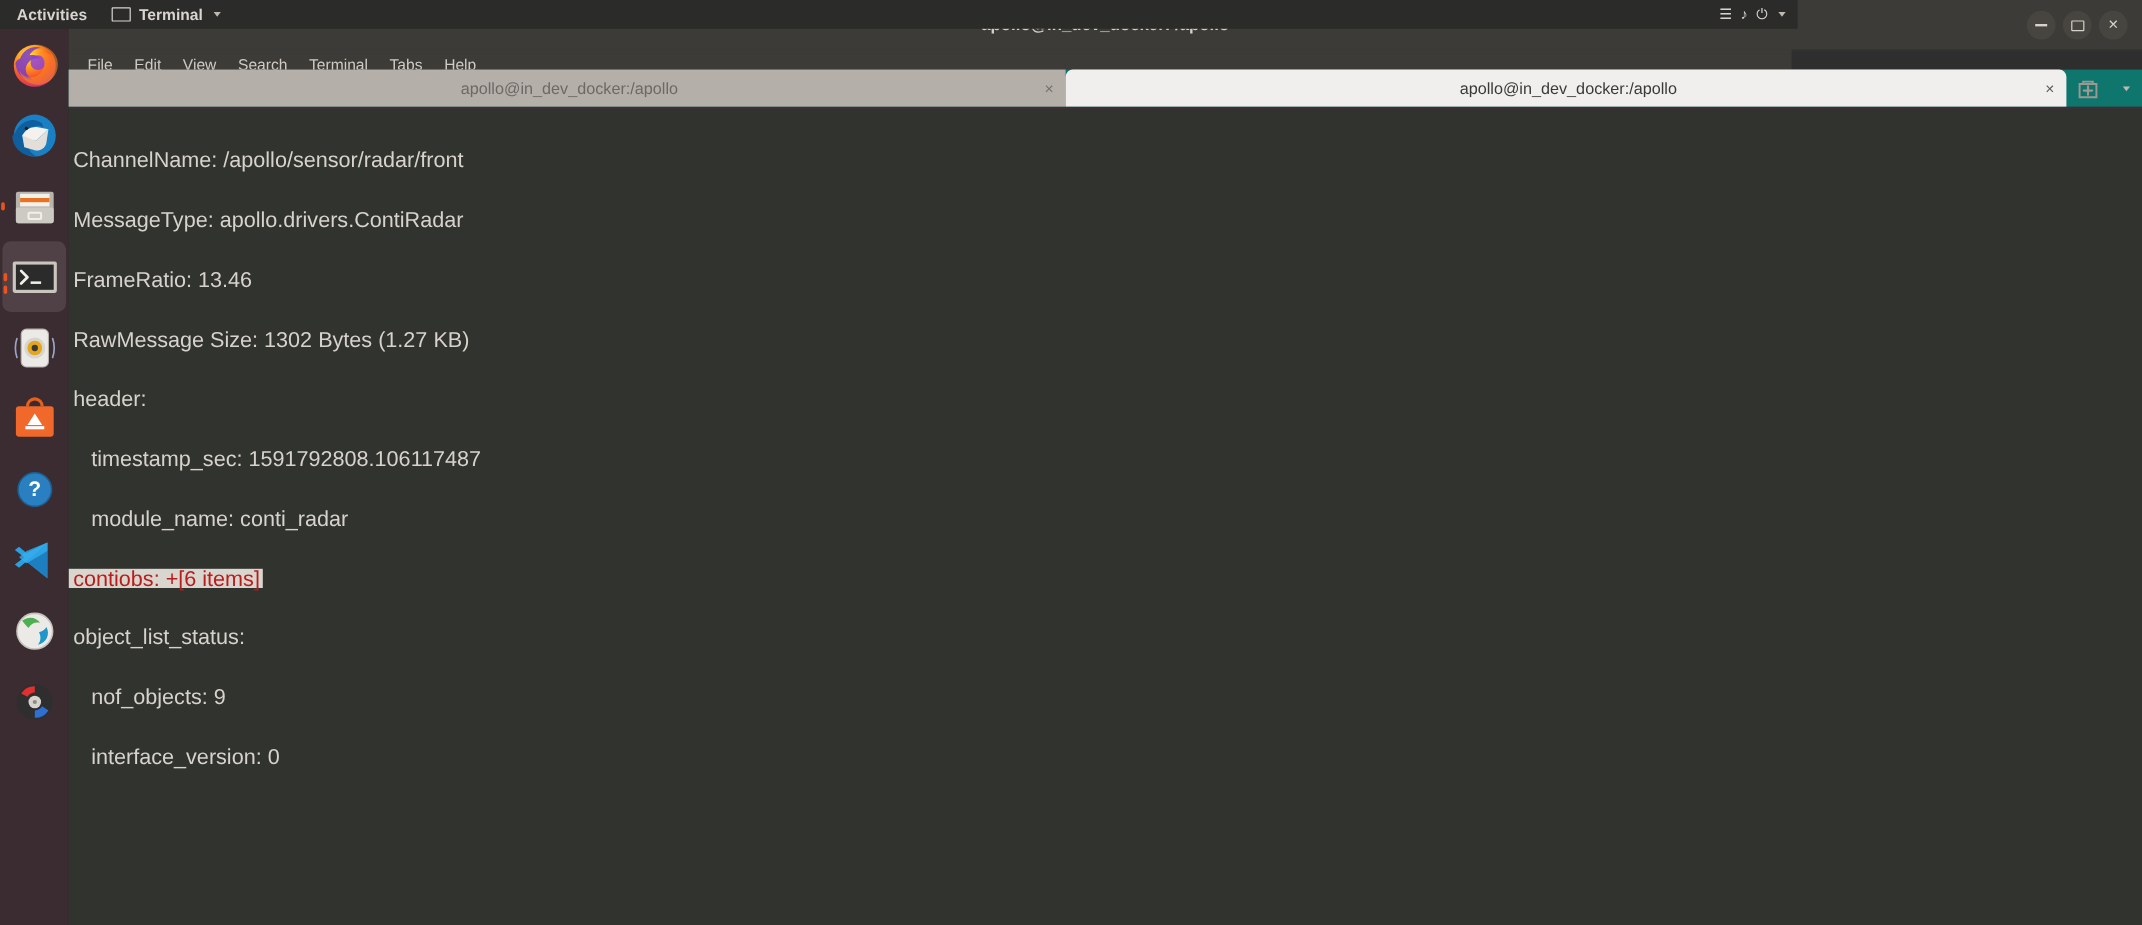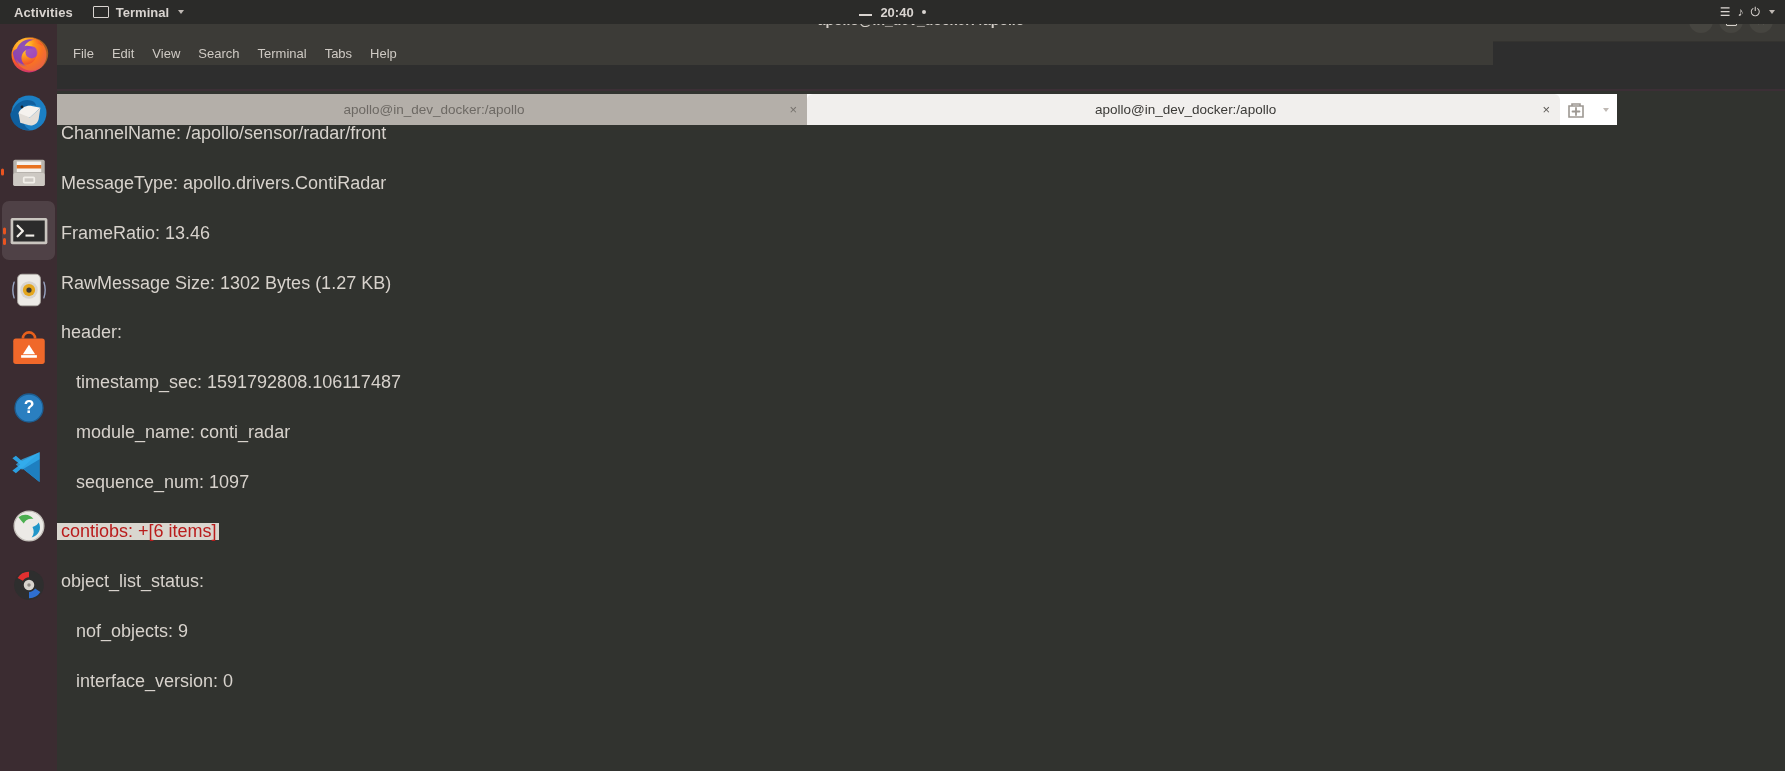--- a/index.html
+++ b/index.html
@@ -12,21 +12,21 @@
     height: 771px;
     overflow: hidden;
     font-family: "Liberation Sans", sans-serif;
     position: relative;
   }
 
   
   #top-bar {
     position: absolute;
     left: 0; top: 0;
-    width: 1785px;
+    width: 1498px;
     height: 24px;
     background: #2b2b29;
     color: #d9d4d0;
     font-size: 13px;
     display: flex;
     align-items: center;
     z-index: 40;
   }
   #top-bar .tb-activities {
     padding: 0 12px 0 14px;
@@ -197,27 +197,26 @@
     color: #cfcac4;
     font-size: 13px;
     padding: 2px 9px;
     white-space: nowrap;
   }
 
   
   #tabbar {
     position: absolute;
     left: 0; top: 58px;
-    width: 1560px;
+    width: 1728px;
     height: 31px;
-    background: #ffffff;
+    background: #0f766e;
     display: flex;
     align-items: flex-end;
     z-index: 22;
-    margin-top: 36px;
   }
   .tab {
     height: 31px;
     display: flex;
     align-items: center;
     position: relative;
     box-sizing: border-box;
     overflow: hidden;
   }
   .tab.inactive {
@@ -302,25 +301,20 @@
 </style>
 </head>
 <body>
 
 <div id="top-bar">
   <div class="tb-activities">Activities</div>
   <div class="tb-app">
     <span class="tb-appicon"></span>
     <span>Terminal</span>
     <span class="tb-caret"></span>
-  </div>
-  <div class="tb-clock">
-    <span class="tb-calicon"></span>
-    <span>20:40</span>
-    <span class="tb-dot"></span>
   </div>
   <div class="tb-status">
     <span class="tb-sicon">☰</span>
     <span class="tb-sicon">♪</span>
     <span class="tb-sicon">⏻</span>
     <span class="tb-caret"></span>
   </div>
 </div>
 
 <div id="dock">
@@ -478,20 +472,19 @@
 
   <div id="term-body">
     <div id="term-text">
       <div class="tline-wrap"><span class="tline">ChannelName: /apollo/sensor/radar/front</span></div>
       <div class="tline-wrap"><span class="tline">MessageType: apollo.drivers.ContiRadar</span></div>
       <div class="tline-wrap"><span class="tline">FrameRatio: 13.46</span></div>
       <div class="tline-wrap"><span class="tline">RawMessage Size: 1302 Bytes (1.27 KB)</span></div>
       <div class="tline-wrap"><span class="tline">header:</span></div>
       <div class="tline-wrap"><span class="tline">   timestamp_sec: 1591792808.106117487</span></div>
       <div class="tline-wrap"><span class="tline">   module_name: conti_radar</span></div>
-      <div class="tline-wrap"><span class="tline">   sequence_num: 1097</span></div>
       <div class="tline-wrap"><span class="tline selected">contiobs: +[6 items]</span></div>
       <div class="tline-wrap"><span class="tline">object_list_status:</span></div>
       <div class="tline-wrap"><span class="tline">   nof_objects: 9</span></div>
       <div class="tline-wrap"><span class="tline">   interface_version: 0</span></div>
     </div>
   </div>
 </div>
 
 </body></html>

